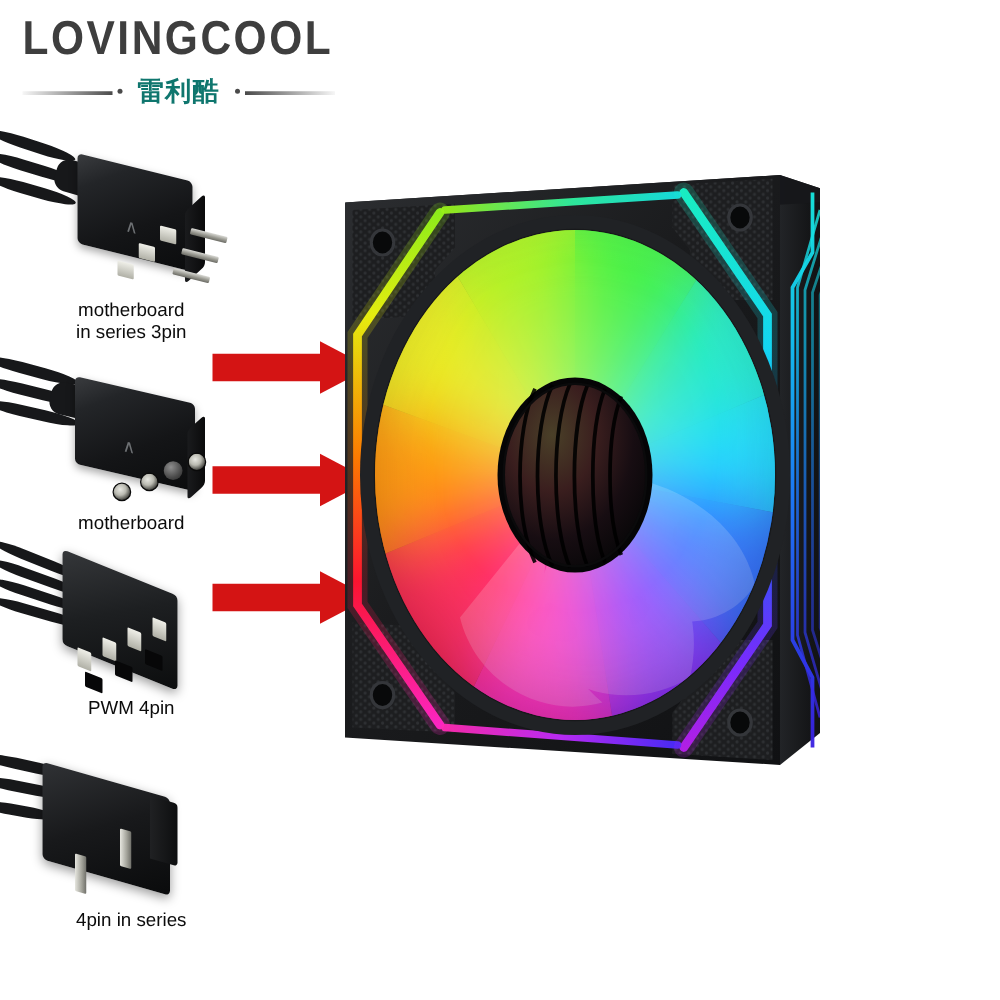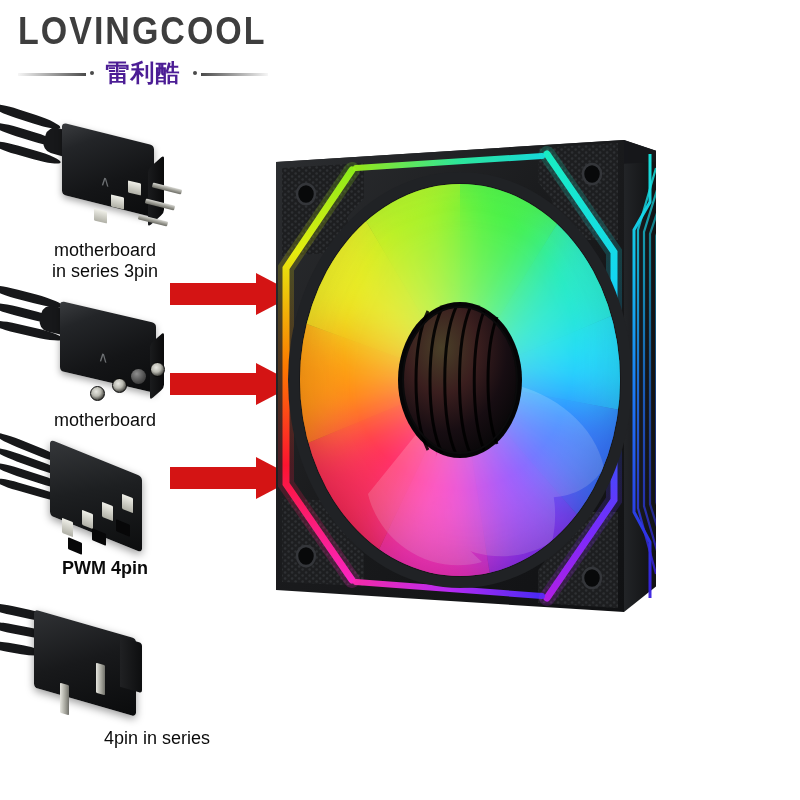--- a/index.html
+++ b/index.html
@@ -40,23 +40,23 @@
   }
   .brand-sub {
     position: relative;
     margin-top: 14px;
     height: 26px;
     display: flex;
     align-items: center;
   }
   .brand-cn {
     font-family: "DejaVu Sans", sans-serif;
-    font-size: 24px;
+    font-size: 21px;
     font-weight: 700;
-    color: #4c1d95;
+    color: #0f766e;
     letter-spacing: 1px;
     margin: 0 8px;
     white-space: nowrap;
     text-align: center;
   }
   .brand-rule {
     flex: 1 1 auto;
     height: 3px;
     background: linear-gradient(to right, rgba(80,80,80,0), #555 55%, rgba(80,80,80,0));
     position: relative;
@@ -68,21 +68,21 @@
     width: 4px; height: 4px; border-radius: 50%;
     background: #4a4a4a; margin: 0 4px;
   }
 
   
   .connector-group { position: absolute; }
   .conn-label {
     position: absolute;
     text-align: center;
     font-family: "Liberation Sans", sans-serif;
-    font-size: 18px;
+    font-size: 15px;
     color: #0b0b0b;
     line-height: 1.15;
     width: 210px;
     left: 0;
   }
   .wires { position: absolute; }
   .wire {
     position: absolute;
     background: #17181a;
     border-radius: 50%/6px;
@@ -227,21 +227,21 @@
     <div class="pin-hole" style="left:112px; top:86px; width:13px; height:13px;"></div>
     <div class="pin-hole" style="left:150px; top:70px; width:13px; height:13px;"></div>
     <div style="position:absolute; left:131px; top:77px; width:15px; height:15px; border-radius:50%;
          background:radial-gradient(circle at 38% 32%, #8e8e8e, #4a4a4a 60%, #242424);"></div>
 
     <div class="conn-label" style="top:118px;">
       <div>motherboard</div>
     </div>
   </div>
 
-  <div class="connector-group" style="left:0px; top:440px; width:215px; height:140px;font-weight:bold;">
+  <div class="connector-group" style="left:0px; top:440px; width:215px; height:140px;">
 
     <div class="wires">
       <div class="wire" style="left:-8px; top:4px;  width:76px; height:8px; transform:rotate(22deg);"></div>
       <div class="wire" style="left:-8px; top:18px; width:76px; height:8px; transform:rotate(20deg);"></div>
       <div class="wire" style="left:-8px; top:32px; width:76px; height:8px; transform:rotate(18deg);"></div>
       <div class="wire" style="left:-8px; top:46px; width:76px; height:8px; transform:rotate(16deg);"></div>
     </div>
 
     <div class="conn-body" style="left:50px; top:18px; width:92px; height:76px;
          transform: skewY(22deg); box-shadow: 0 3px 8px rgba(0,0,0,.4);
@@ -273,21 +273,21 @@
          transform: skewY(16deg); box-shadow: 0 3px 8px rgba(0,0,0,.4);
          background:linear-gradient(150deg,#303235,#18191b 48%,#0a0b0c);"></div>
     <div style="position:absolute; left:120px; top:34px; width:22px; height:50px;
          background:linear-gradient(to right,#202123,#0d0e0f); transform:skewY(16deg); border-radius:0 3px 3px 0;"></div>
 
     <div class="pin-metal" style="left:60px;  top:78px; width:9px; height:30px; transform:skewY(16deg);
          background:linear-gradient(to right,#e6e6df,#a3a39a 60%,#70706a);"></div>
     <div class="pin-metal" style="left:96px;  top:58px; width:9px; height:30px; transform:skewY(16deg);
          background:linear-gradient(to right,#e6e6df,#a3a39a 60%,#70706a);"></div>
 
-    <div class="conn-label" style="top:122px;text-align:right;">
+    <div class="conn-label" style="top:122px;">
       <div>4pin  in series</div>
     </div>
   </div>
 
   <div class="arrow" style="left:170px; top:272px; width:126px; height:44px;">
     <div class="shaft" style="width:88px; background:#d41414;"></div>
     <div class="head" style="left:86px; border-left:40px solid #d41414;"></div>
   </div>
   <div class="arrow" style="left:170px; top:362px; width:126px; height:44px;">
     <div class="shaft" style="width:88px; background:#d41414;"></div>

